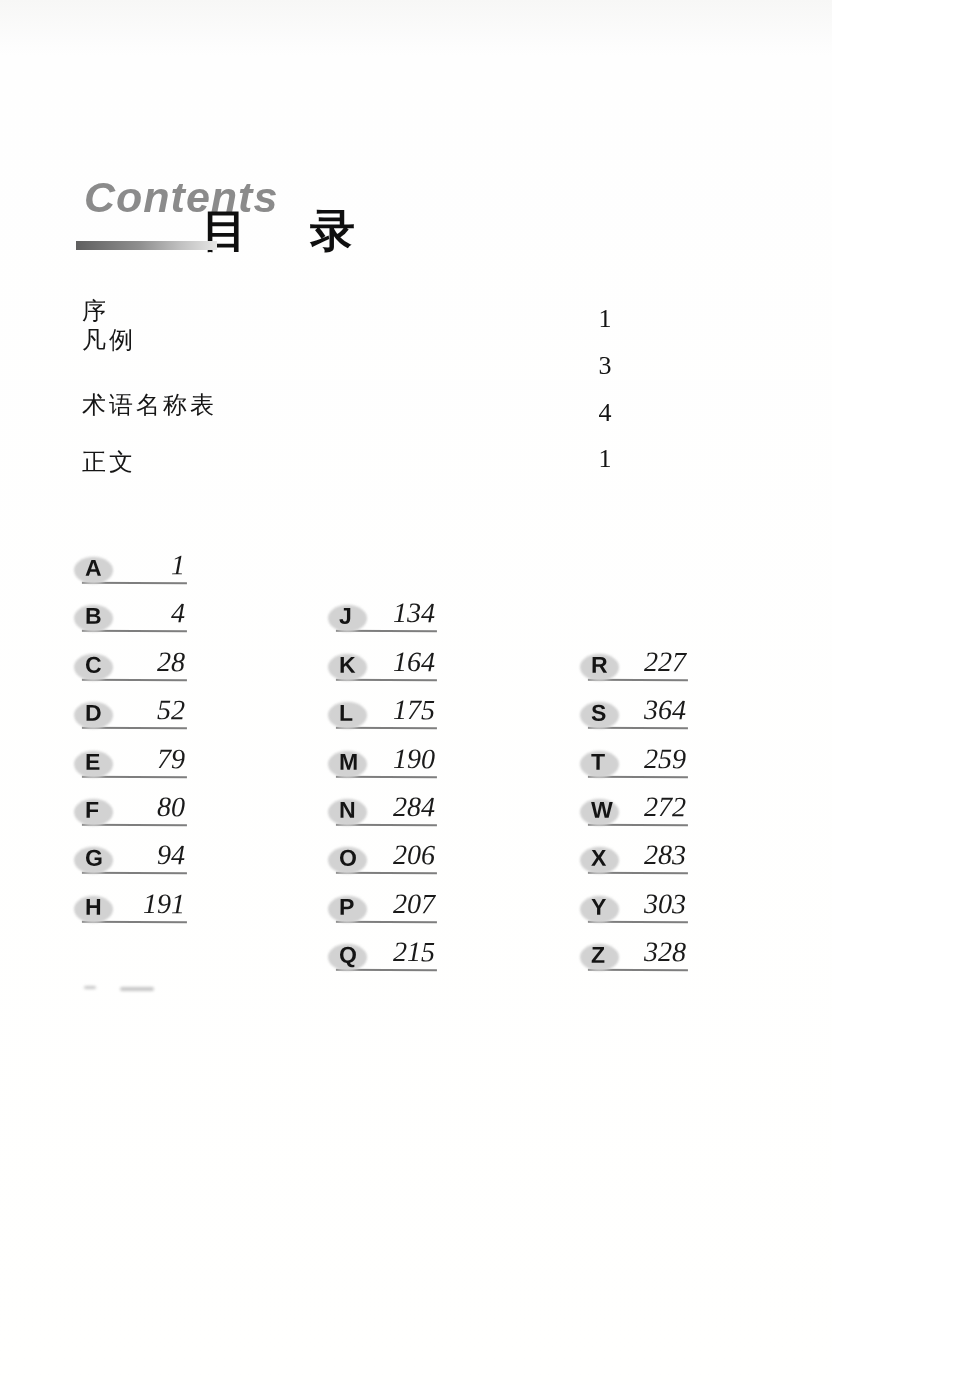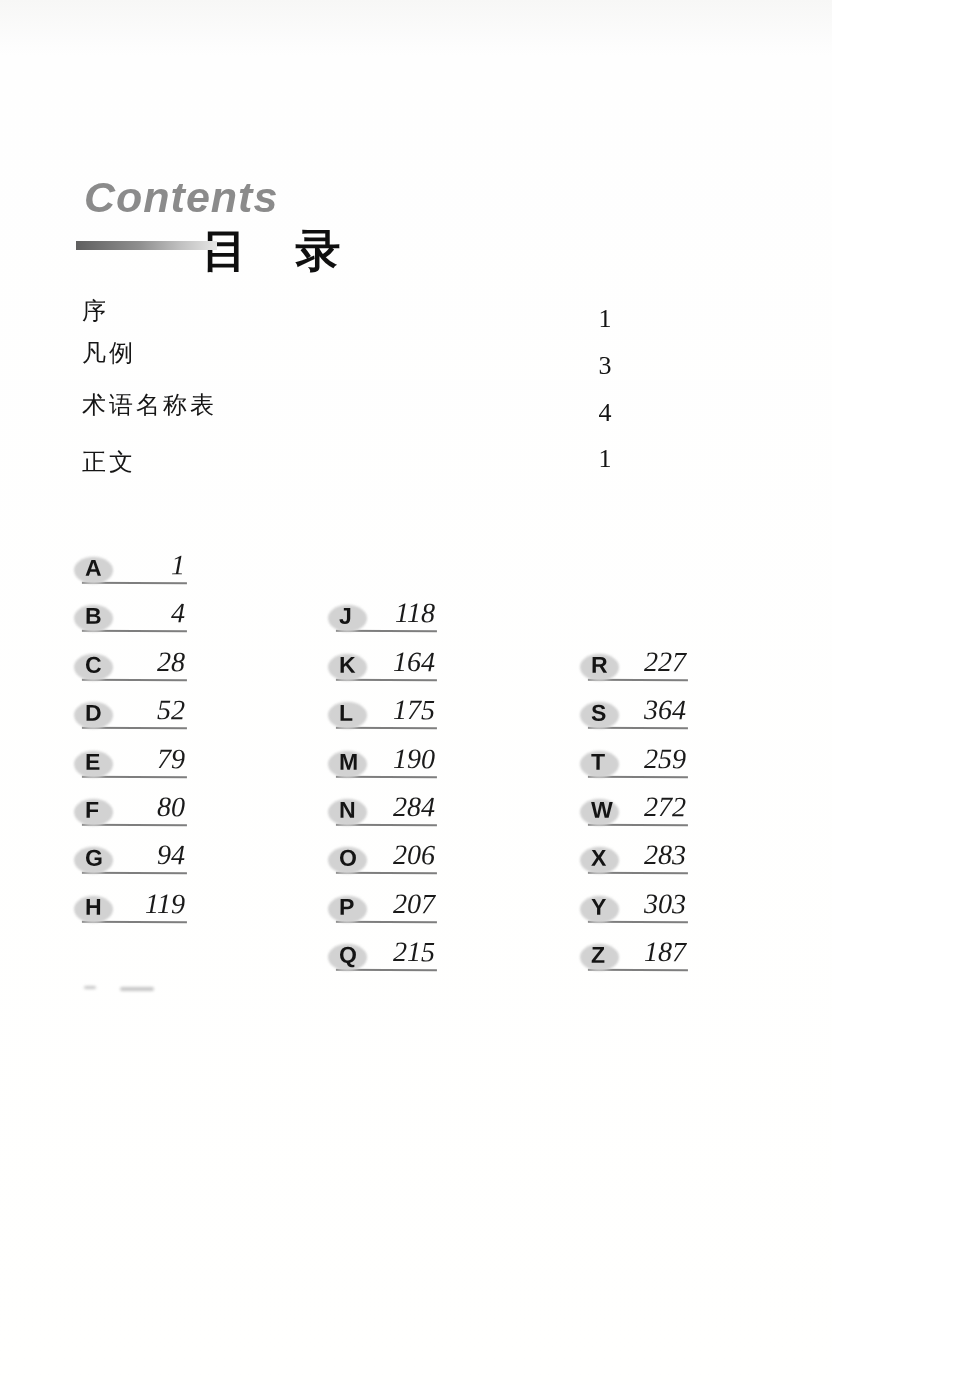--- a/index.html
+++ b/index.html
@@ -18,27 +18,28 @@
     left: 84px; top: 176px;
     font-size: 43px;
     font-weight: bold;
     font-style: italic;
     color: #8b8b8b;
     letter-spacing: 1px;
     line-height: 1;
   }
   .title-zh {
     position: absolute;
-    left: 202px; top: 228px;
+    left: 202px; top: 212px;
     font-size: 45px;
     font-weight: bold;
     color: #0f0f0f;
     letter-spacing: 18px;
     line-height: 1;
     white-space: nowrap;
+    font-family: Liberation Mono, monospace;
   }
   .title-bar {
     position: absolute;
     left: 76px; top: 241px;
     width: 141px; height: 9px;
     background: linear-gradient(90deg, #5f5f5f 0%, #8f8f8f 45%, #c2c2c2 75%, #e6e6e5 100%);
   }
   
   .fm-label {
     position: absolute;
@@ -110,21 +111,21 @@
 
 <div class="page">
 
   <div class="title-en">Contents</div>
   <div class="title-zh">目 录</div>
   <div class="title-bar"></div>
 
   <div class="fm-label" style="top:298px;">序</div>
   <div class="fm-page" style="top:306px;">1</div>
 
-  <div class="fm-label" style="top:340px;">凡例</div>
+  <div class="fm-label" style="top:327px;">凡例</div>
   <div class="fm-page" style="top:353px;">3</div>
 
   <div class="fm-label" style="top:392px;text-align:center;">术语名称表</div>
   <div class="fm-page" style="top:400px;">4</div>
 
   <div class="fm-label" style="top:449px;">正文</div>
   <div class="fm-page" style="top:446px;">1</div>
 
   <div class="entry c1" style="left:82px;top:554px;">
     <span class="oval"></span>
@@ -157,27 +158,27 @@
     <span class="num">80</span>
   </div>
   <div class="entry c1" style="left:82px;top:844px;">
     <span class="oval"></span>
     <span class="letter">G</span>
     <span class="num">94</span>
   </div>
   <div class="entry c1" style="left:82px;top:893px;">
     <span class="oval"></span>
     <span class="letter">H</span>
-    <span class="num">119</span>
+    <span class="num">191</span>
   </div>
 
   <div class="entry c2" style="left:336px;top:602px;">
     <span class="oval"></span>
     <span class="letter">J</span>
-    <span class="num">118</span>
+    <span class="num">134</span>
   </div>
   <div class="entry c2" style="left:336px;top:651px;">
     <span class="oval"></span>
     <span class="letter">K</span>
     <span class="num">164</span>
   </div>
   <div class="entry c2" style="left:336px;top:699px;">
     <span class="oval"></span>
     <span class="letter">L</span>
     <span class="num">175</span>
@@ -234,19 +235,19 @@
     <span class="num">283</span>
   </div>
   <div class="entry c3" style="left:588px;top:893px;">
     <span class="oval"></span>
     <span class="letter">Y</span>
     <span class="num">303</span>
   </div>
   <div class="entry c3" style="left:588px;top:941px;">
     <span class="oval"></span>
     <span class="letter">Z</span>
-    <span class="num">187</span>
+    <span class="num">328</span>
   </div>
 
   <div class="smudge" style="left:84px;top:986px;width:12px;height:3px;"></div>
   <div class="smudge" style="left:120px;top:987px;width:34px;height:4px;"></div>
 
 </div>
 
 </body></html>

